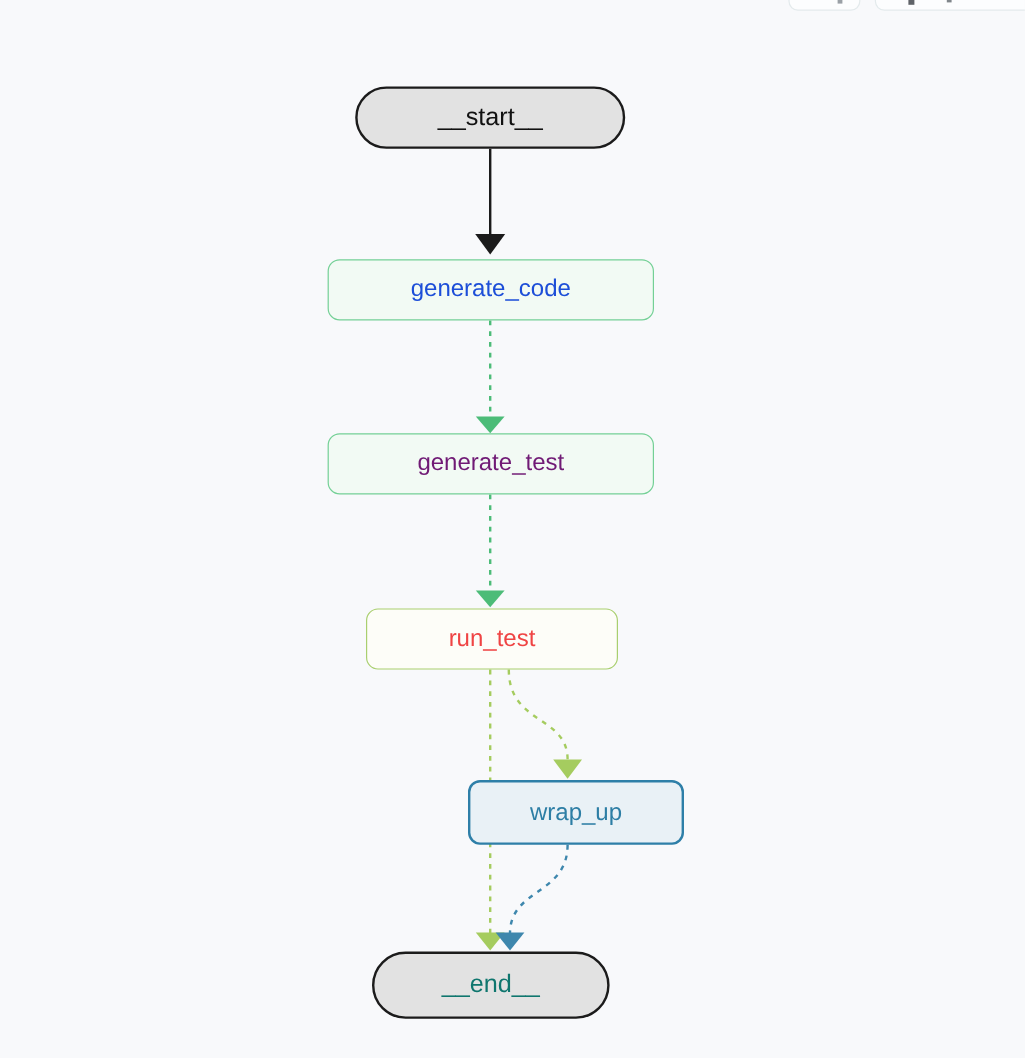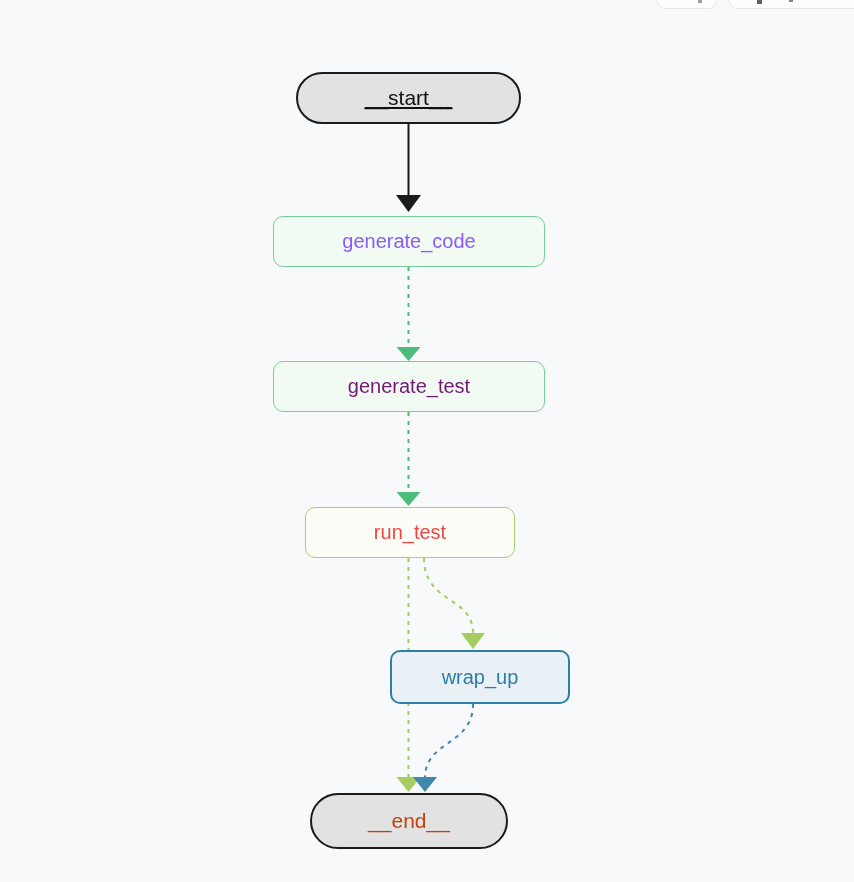--- a/index.html
+++ b/index.html
@@ -73,41 +73,41 @@
     <path d="M408.5,558 L408.5,778" fill="none" stroke-width="2" stroke-dasharray="4 5" style="stroke: rgb(165, 204, 95);"></path>
     <polygon points="396.5,777 420.5,777 408.5,792" style="fill: rgb(165, 204, 95);"></polygon>
 
     <path d="M424,558 C424,604 473,596 473,633" fill="none" stroke-width="2" stroke-dasharray="4 5" style="stroke: rgb(165, 204, 95);"></path>
     <polygon points="461,633 485,633 473,649" style="fill: rgb(165, 204, 95);"></polygon>
 
     <path d="M473,704 C473,746 425,740 425,778" fill="none" stroke-width="2" stroke-dasharray="4 5" style="stroke: rgb(62, 135, 173);"></path>
     <polygon points="413,777 437,777 425,792" style="fill: rgb(62, 135, 173);"></polygon>
   </svg>
 
-  <div class="node node-pill" style="left: 296px; top: 72px; width: 225px; height: 52px; background-color: rgb(226, 226, 226); border-color: rgb(27, 27, 27); color: rgb(17, 17, 17); text-decoration: underline;">
+  <div class="node node-pill" style="left: 296px; top: 72px; width: 225px; height: 52px; background-color: rgb(226, 226, 226); border-color: rgb(27, 27, 27); color: rgb(17, 17, 17);">
     <span class="node-label">__start__</span>
   </div>
 
-  <div class="node node-box" style="left: 273px; top: 216px; width: 272px; height: 51px; background-color: rgb(242, 250, 244); border-color: rgb(116, 208, 150); color: #8b5cf6; justify-content: center;">
+  <div class="node node-box" style="left: 273px; top: 216px; width: 272px; height: 51px; background-color: rgb(242, 250, 244); border-color: rgb(116, 208, 150); color: #1d4ed8; justify-content: center;">
     <span class="node-label">generate_code</span>
   </div>
 
   <div class="node node-box" style="left: 273px; top: 361px; width: 272px; height: 51px; background-color: rgb(242, 250, 244); border-color: rgb(116, 208, 150); color: #701a75;">
     <span class="node-label">generate_test</span>
   </div>
 
   <div class="node node-box" style="left: 305px; top: 507px; width: 210px; height: 51px; background-color: rgb(253, 253, 248); border-color: rgb(169, 207, 111); color: #ef4444;">
     <span class="node-label">run_test</span>
   </div>
 
   <div class="node node-box" style="left: 390px; top: 650px; width: 180px; height: 54px; border-width: 2px; background-color: rgb(233, 241, 246); border-color: rgb(46, 127, 168); color: rgb(45, 126, 165);">
     <span class="node-label">wrap_up</span>
   </div>
 
-  <div class="node node-pill" style="left: 310px; top: 793px; width: 198px; height: 56px; background-color: rgb(226, 226, 226); border-color: rgb(27, 27, 27); color: #c2410c; text-align: right;">
+  <div class="node node-pill" style="left: 310px; top: 793px; width: 198px; height: 56px; background-color: rgb(226, 226, 226); border-color: rgb(27, 27, 27); color: #0f766e; text-align: right;">
     <span class="node-label">__end__</span>
   </div>
 
   <div class="toolbar-btn" style="left:657px; width:60px;"></div>
   <div class="toolbar-btn" style="left:729px; width:150px;"></div>
 
   <div class="label-fragment" style="left:698px; top:0; width:4px; height:3px; background:#9aa0a6;"></div>
   <div class="label-fragment" style="left:757px; top:0; width:5px; height:4px; background:#5f6368;"></div>
   <div class="label-fragment" style="left:789px; top:0; width:4px; height:2px; background:#80868b;"></div>
 

